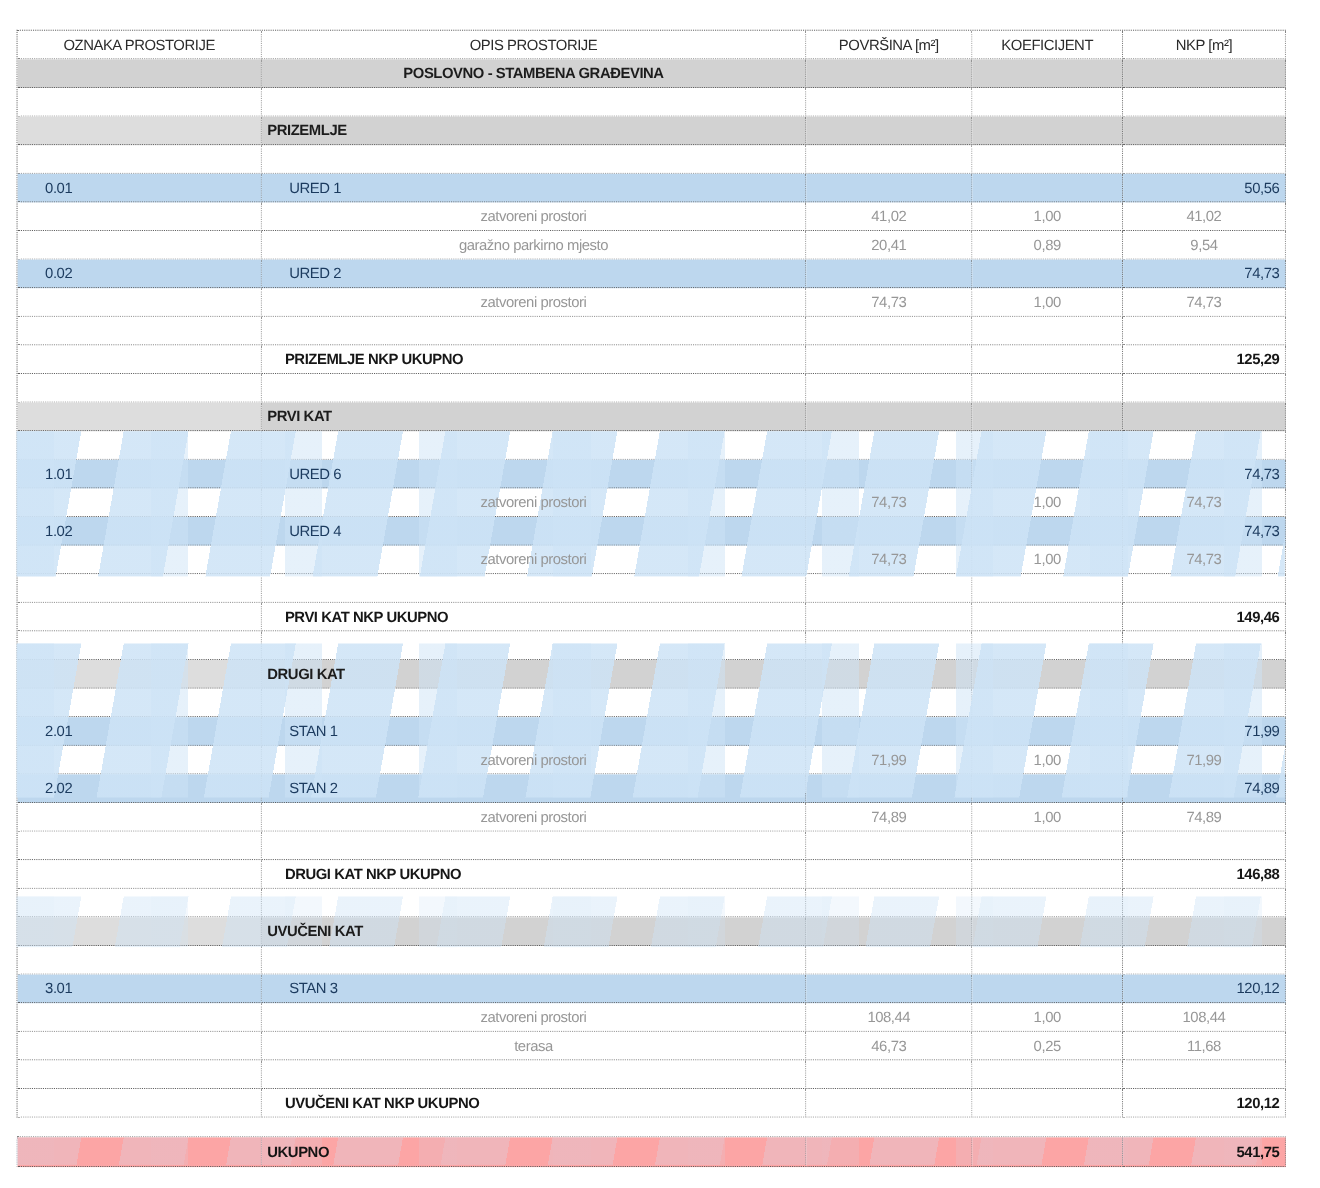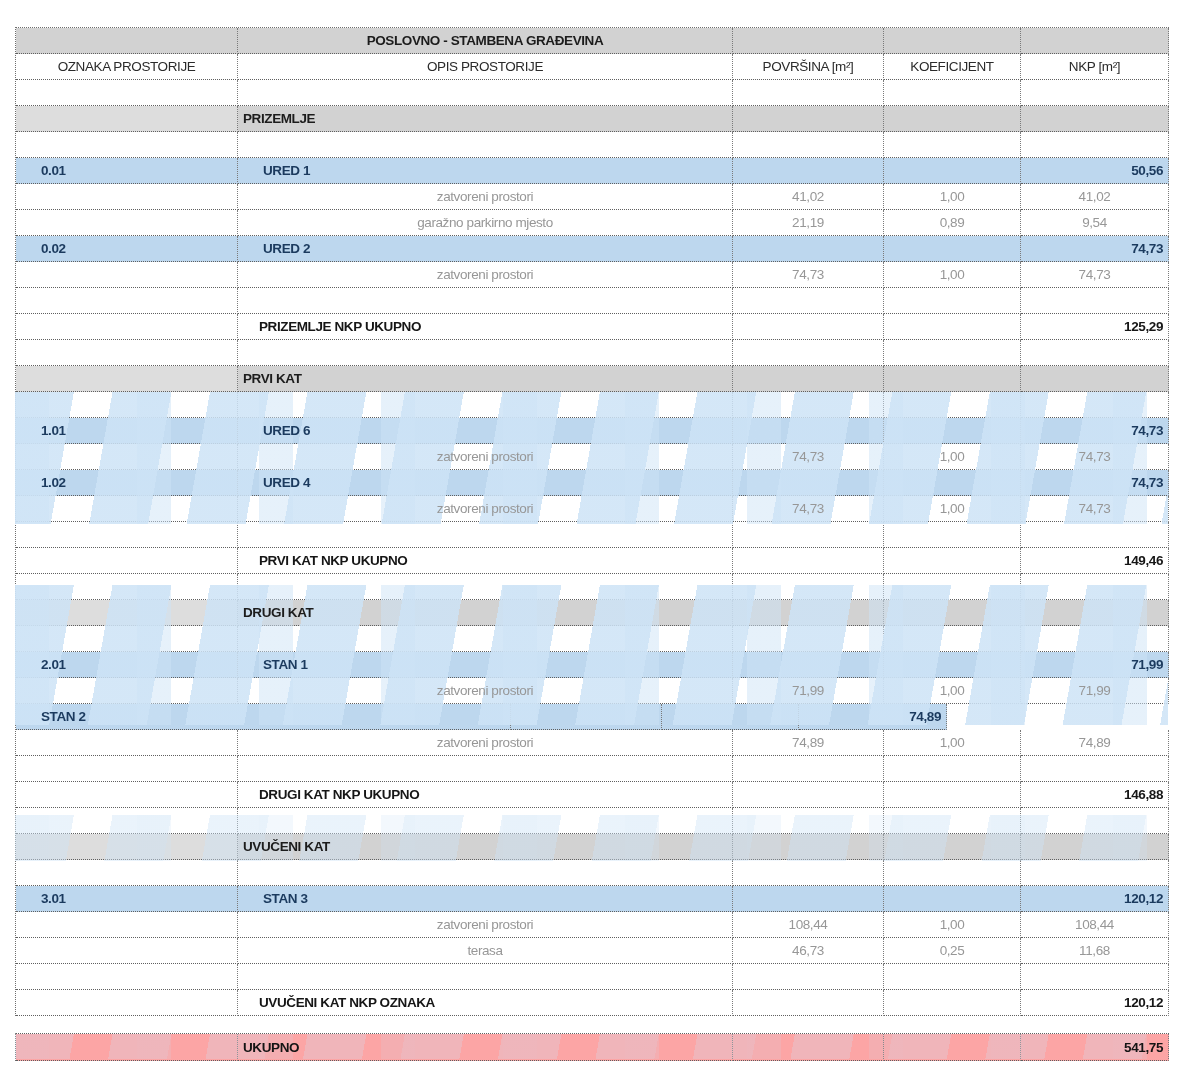--- a/index.html
+++ b/index.html
@@ -41,21 +41,21 @@
   .c3 .txt, .c4 .txt, .c5 .txt { text-align:right; }
   
   .row.header .txt { text-align:center; color:#2b2b2b; }
   
   .row.band .cell, .row.band_center .cell { background:#d2d2d2; }
   .row.band .c1 { background:#dddddd; }
   .row.band .c2 .txt { font-weight:bold; color:#1c1c1c; }
   .row.band_center .c2 .txt { font-weight:bold; text-align:center; color:#1c1c1c; }
   
   .row.unit .cell { background:#bdd7ee; }
-  .row.unit .txt { color:#1b3a5e; font-weight:bold;padding-left:25px; }
+  .row.unit .txt { color:#1b3a5e; font-weight:normal;padding-left:25px; }
   
   .row.sub .txt { color:#979797;text-align:center; }
   
   .row.total .txt { font-weight:bold; color:#161616;margin-left:16px; }
   
   .grandwrap {
     position:absolute; left:15px; top:1033px; width:1153px;
     border-top:1px dotted #5f5f5f;
     border-left:1px dotted #6f6f6f;
   }
@@ -75,54 +75,54 @@
   .wm3 { top:815px; height:46px; opacity:0.5; }
   .wm4 { top:1034px; height:25px; opacity:0.3; }
 </style>
 </head>
 <body>
 
 <div class="doc">
 
   <div class="tablewrap">
     <div>
+        <div class="row header">
+          <div class="cell c1">
+            <span class="txt">OZNAKA PROSTORIJE</span>
+          </div>
+          <div class="cell c2">
+            <span class="txt">OPIS PROSTORIJE</span>
+          </div>
+          <div class="cell c3">
+            <span class="txt">POVRŠINA [m²]</span>
+          </div>
+          <div class="cell c4">
+            <span class="txt">KOEFICIJENT</span>
+          </div>
+          <div class="cell c5">
+            <span class="txt">NKP [m²]</span>
+          </div>
+        </div>
         <div class="row band_center">
           <div class="cell c1">
             <span class="txt"></span>
           </div>
           <div class="cell c2">
             <span class="txt">POSLOVNO - STAMBENA GRAĐEVINA</span>
           </div>
           <div class="cell c3">
             <span class="txt"></span>
           </div>
           <div class="cell c4">
             <span class="txt"></span>
           </div>
           <div class="cell c5">
             <span class="txt"></span>
           </div>
         </div>
-        <div class="row header">
-          <div class="cell c1">
-            <span class="txt">OZNAKA PROSTORIJE</span>
-          </div>
-          <div class="cell c2">
-            <span class="txt">OPIS PROSTORIJE</span>
-          </div>
-          <div class="cell c3">
-            <span class="txt">POVRŠINA [m²]</span>
-          </div>
-          <div class="cell c4">
-            <span class="txt">KOEFICIJENT</span>
-          </div>
-          <div class="cell c5">
-            <span class="txt">NKP [m²]</span>
-          </div>
-        </div>
         <div class="row empty">
           <div class="cell c1">
             <span class="txt"></span>
           </div>
           <div class="cell c2">
             <span class="txt"></span>
           </div>
           <div class="cell c3">
             <span class="txt"></span>
           </div>
@@ -202,21 +202,21 @@
           </div>
         </div>
         <div class="row sub">
           <div class="cell c1">
             <span class="txt"></span>
           </div>
           <div class="cell c2">
             <span class="txt">garažno parkirno mjesto</span>
           </div>
           <div class="cell c3">
-            <span class="txt">21,19</span>
+            <span class="txt">20,41</span>
           </div>
           <div class="cell c4">
             <span class="txt">0,89</span>
           </div>
           <div class="cell c5">
             <span class="txt">9,54</span>
           </div>
         </div>
         <div class="row unit">
           <div class="cell c1">
@@ -518,20 +518,23 @@
             <span class="txt">71,99</span>
           </div>
           <div class="cell c4">
             <span class="txt">1,00</span>
           </div>
           <div class="cell c5">
             <span class="txt">71,99</span>
           </div>
         </div>
         <div class="row unit">
+          <div class="cell c1">
+            <span class="txt">2.02</span>
+          </div>
           <div class="cell c2">
             <span class="txt">STAN 2</span>
           </div>
           <div class="cell c3">
             <span class="txt"></span>
           </div>
           <div class="cell c4">
             <span class="txt"></span>
           </div>
           <div class="cell c5">
@@ -706,21 +709,21 @@
           </div>
           <div class="cell c5">
             <span class="txt"></span>
           </div>
         </div>
         <div class="row total">
           <div class="cell c1">
             <span class="txt"></span>
           </div>
           <div class="cell c2">
-            <span class="txt">UVUČENI KAT NKP OZNAKA</span>
+            <span class="txt">UVUČENI KAT NKP UKUPNO</span>
           </div>
           <div class="cell c3">
             <span class="txt"></span>
           </div>
           <div class="cell c4">
             <span class="txt"></span>
           </div>
           <div class="cell c5">
             <span class="txt">120,12</span>
           </div>

